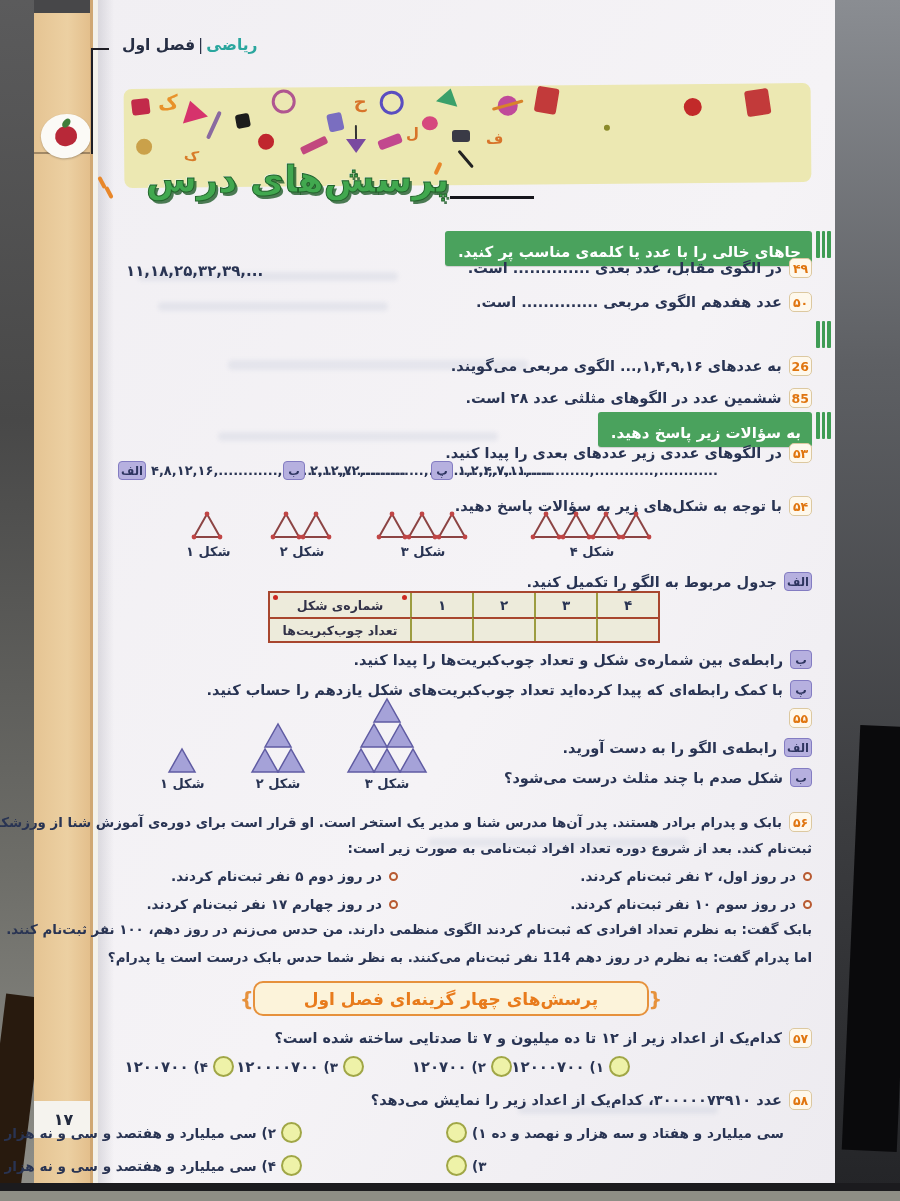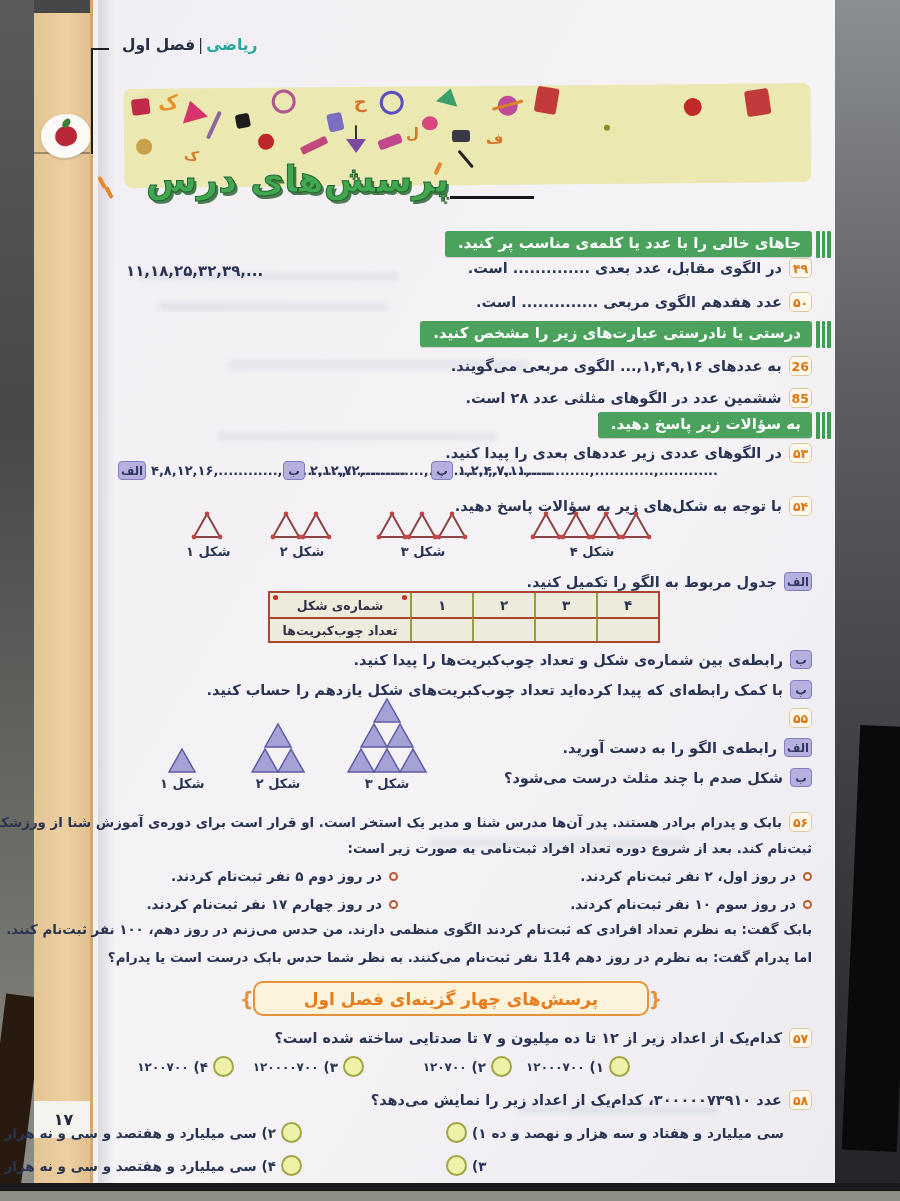--- a/index.html
+++ b/index.html
@@ -64,21 +64,21 @@
   
   .ptitle { position:absolute; left:14px; top:158px; font-size:37px; font-weight:bold;
     color:#41a84f; -webkit-text-stroke:1px #23632c;
     text-shadow:2.5px 2.5px 0 rgba(32,92,42,.8), -1px -1px 0 #eaf6ea; direction:rtl; white-space:nowrap;margin-left:34px; }
   .tmark { position:absolute; width:4px; height:13px; background:#e8872a; border-radius:2px; }
   .title-line { position:absolute; left:352px; top:196px; width:84px; height:3px; background:#15151b; }
 
   
   .sec-hdr { position:absolute; right:23px; direction:rtl; white-space:nowrap;
     background:#4aa25d; color:#fff; font-size:15px; font-weight:bold;
-    padding:3px 11px 5px 13px; border-radius:3px; box-shadow:0 1px 1px rgba(0,0,0,.15); }
+    padding:12px 11px 5px 13px; border-radius:3px; box-shadow:0 1px 1px rgba(0,0,0,.15); }
   .bars { position:absolute; right:3px; width:16px; height:27px; display:flex; gap:2px; }
   .bars i { fl/ex:1; width:3.5px; height:100%; background:#3f9c55; border-radius:1px; }
 
   
   .qrow { position:absolute; right:23px; direction:rtl; display:flex; align-items:center;
     gap:7px; white-space:nowrap; color:#293453; font-size:14.5px; font-weight:bold; }
   .qrow.long { font-size:13.4px; }
   .qnum { flex:none; min-width:23px; height:20px; background:#fef8ec; border:1.2px solid #dcc8a0;
     border-radius:5px; color:#e0750f; font-size:12.5px; font-weight:bold;
     display:flex; align-items:center; justify-content:center; padding:8px 2px; }
@@ -119,21 +119,21 @@
     color:#e87b1c; font-size:17px; font-weight:bold; direction:rtl; }
   .mcbox::before { content:"}"; position:absolute; left:-15px; top:5px; color:#e6913c; font-size:19px; }
   .mcbox::after { content:"{"; position:absolute; right:-15px; top:5px; color:#e6913c; font-size:19px; }
 
   
   .c57 { position:absolute; top:1056px; display:flex; direction:rtl; align-items:center; gap:5px;
     color:#293453; font-weight:bold; }
   .ccirc { flex:none; width:21px; height:21px; border-radius:50%; background:#eef2a8;
     border:2px solid #a0a646; cursor:pointer; }
   .clab { direction:ltr; unicode-bidi:isolate; font-size:13.5px; }
-  .cval { direction:ltr; unicode-bidi:isolate; font-size:12px; }
+  .cval { direction:ltr; unicode-bidi:isolate; font-size:15px; }
   .o58 { position:absolute; display:flex; align-items:center; gap:5px;
     color:#293453; font-weight:bold; font-size:13.6px; }
   .o58 .txt { direction:rtl; unicode-bidi:isolate; white-space:nowrap; }
 </style>
 </head>
 <body>
 
 <div id="stage">
   <div class="abs left-band"></div>
   <div class="abs brown-wedge"></div>
@@ -209,21 +209,20 @@
     <div class="qrow" style="top:258px">
       <span class="qnum">۴۹</span>
       <span>در الگوی مقابل، عدد بعدی .............. است.</span>
     </div>
     <div class="seq49">۱۱,۱۸,۲۵,۳۲,۳۹,...</div>
     <div class="qrow" style="top:292px">
       <span class="qnum">۵۰</span>
       <span>عدد هفدهم الگوی مربعی .............. است.</span>
     </div>
 
-    <div class="sec-hdr" style="top:321px">درستی یا نادرستی عبارت‌های زیر را مشخص کنید.</div>
     <div class="bars" style="top:321px">
         <i></i>
         <i></i>
         <i></i>
       </div>
 
     <div class="qrow" style="top:356px">
       <span class="qnum">26</span>
       <span>به عددهای ۱,۴,۹,۱۶,... الگوی مربعی می‌گویند.</span>
     </div>

